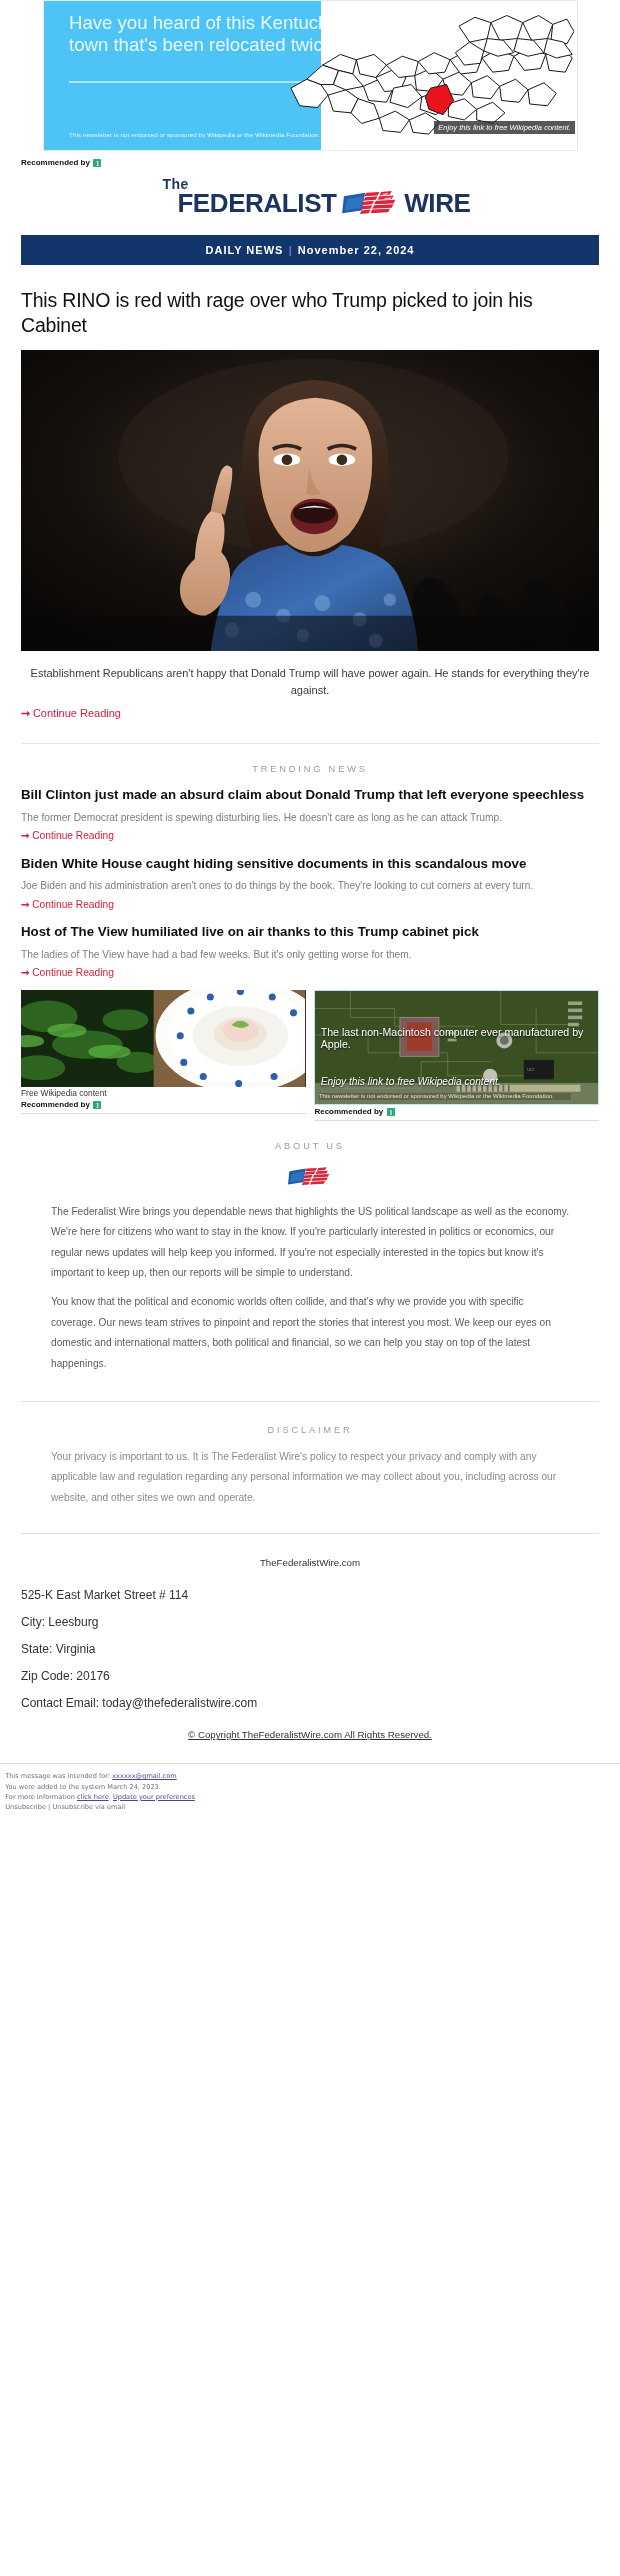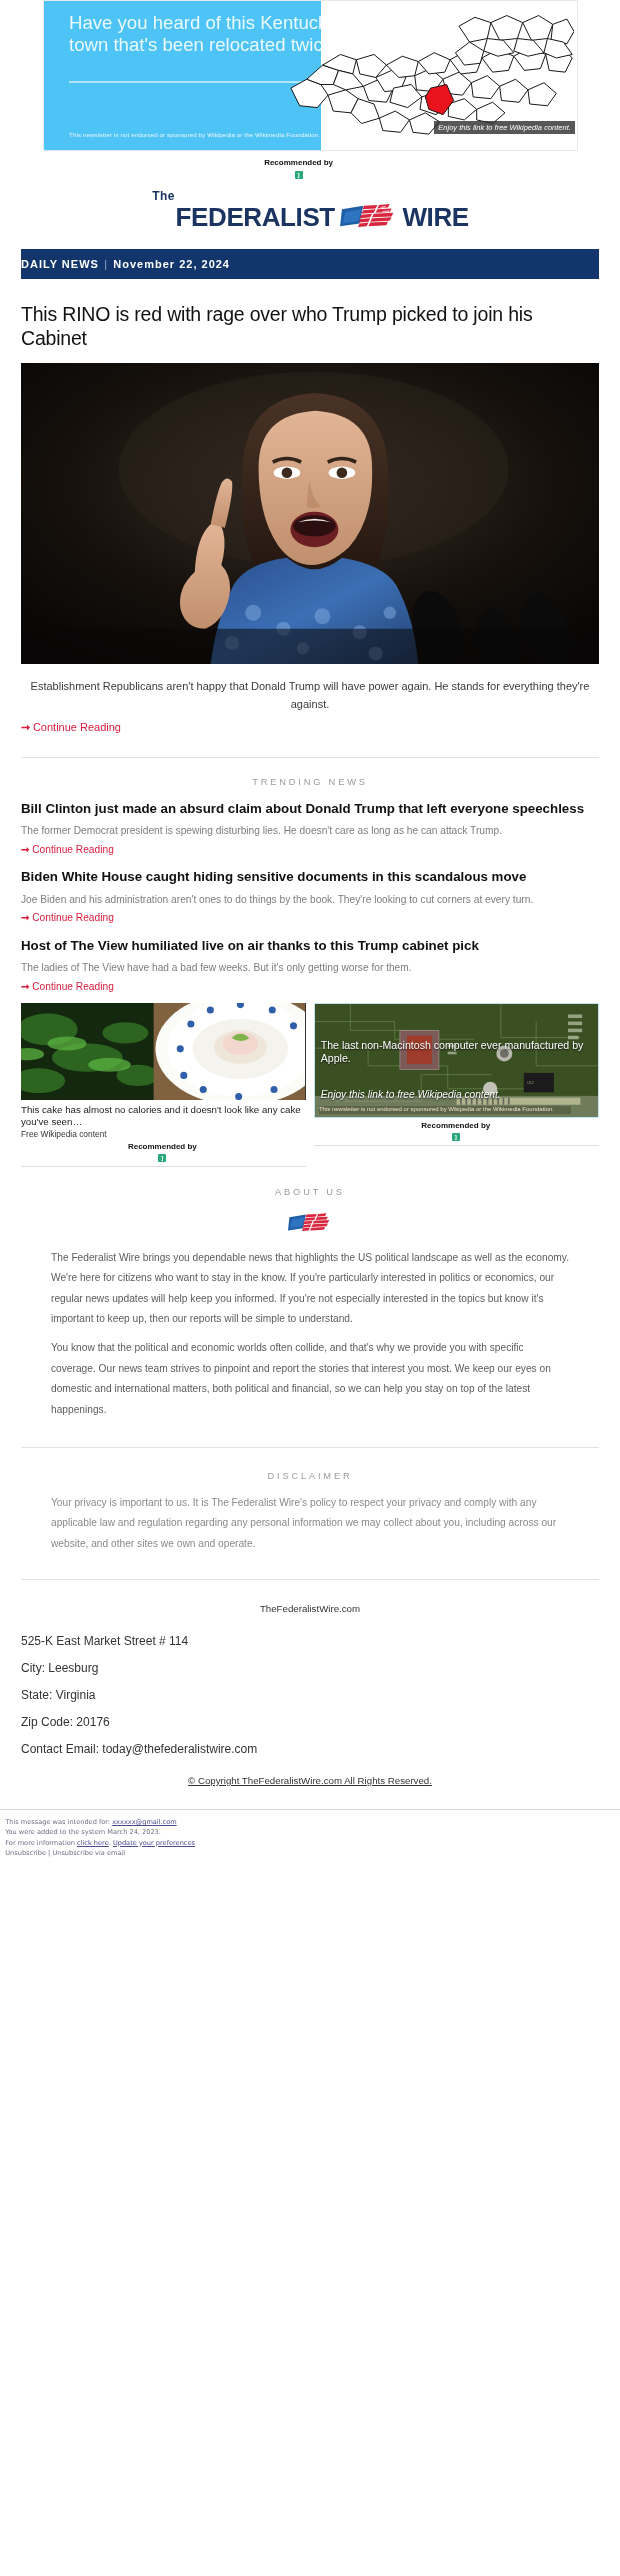--- a/index.html
+++ b/index.html
@@ -53,49 +53,48 @@
     background:#fff;
   }
   .topad-map svg{ position:absolute; right:3.5px; top:1.8px; }
   .topad-caption{
     position:absolute; right:1.8px; bottom:16px;
     background:rgba(40,40,40,.78);
     color:#fff; font-size:7.5px; font-style:italic;
     padding:1.8px 4.4px; white-space:nowrap;
   }
   .recby {
-    display:flex; align-items:center; justify-content:space-between;
+    display:flex; align-items:center; justify-content:flex-start;
     gap:3.5px; font-size:8px; font-weight:bold; color:#111;
     padding:2.7px 1.8px 1.8px 0;
-    flex-direction:column;
   }
   .recby .ob-logo{
     display:inline-block; width:8px; height:8px; background:#2aa879;
     color:#fff; font-size:6.2px; line-height:8px; text-align:center;
     font-weight:bold; border-radius:0.9px;
   }
   .topad-recby{ padding:4.4px 21px 0 0; }
 
   
   .logo-block{ text-align:center; padding:19.5px 0 12.4px; }
   .logo-row{ display:inline-flex; align-items:flex-end; gap:1.8px; }
   .logo-the{
-    font-size:12px; color:#1b3461; font-weight:bold;
+    font-size:14px; color:#1b3461; font-weight:bold;
     letter-spacing:0.4px; align-self:flex-start; margin-bottom:-1.8px;
-    position:relative; top:-12.4px; left:1px;
+    position:relative; top:-12.4px; left:13px;
   }
   .logo-main{
     font-size:26px; font-weight:bold; color:#1b3461;
     letter-spacing:-0.4px; font-family:"Liberation Sans", sans-serif;
   }
   .flag-mark{ width:57px; height:26.6px; margin:0 3.5px 1.8px; }
 
   
   .datebar{
-    background:#12356b; color:#fff; text-align:left;
+    background:#12356b; color:#fff; text-align:center;
     padding:8.9px 0; margin:3.5px 21px 0;
     font-size:11px; font-weight:bold; letter-spacing:1px;
   }
   .datebar .sep{ color:#8fa7c9; font-weight:normal; padding:0 5.3px;}
 
   
   .body{ padding:0 21px; }
   h1.lede{
     font-size:19.5px; line-height:1.26; font-weight:normal;
     color:#111; margin:23px 0 12.4px; letter-spacing:-0.2px;
@@ -409,21 +408,20 @@
                 <circle cx="206" cy="98" r="4"></circle>
               <circle cx="246" cy="106" r="4"></circle>
                 <circle cx="286" cy="98" r="4"></circle>
             </g>
             <ellipse cx="248" cy="52" rx="54" ry="34" fill="#f4f3ee"></ellipse>
             <ellipse cx="248" cy="50" rx="30" ry="19" fill="#efe6da"></ellipse>
             <ellipse cx="248" cy="46" rx="20" ry="13" fill="#f2d7cf"></ellipse>
             <path d="M238 40 Q248 30 258 40 Q250 46 238 40Z" fill="#7db34a"></path>
           </svg>
         </div>
-        <div class="ad-title">This cake has almost no calories and it doesn't look like any cake you've seen…</div>
         <div class="ad-src">Free Wikipedia content</div>
         <div class="recby">
           <span>Recommended by</span>
           <span class="ob-logo">]</span>
         </div>
         <div class="sep-line"></div>
       </div>
 
       <div class="adcard">
         <div class="ad2">

